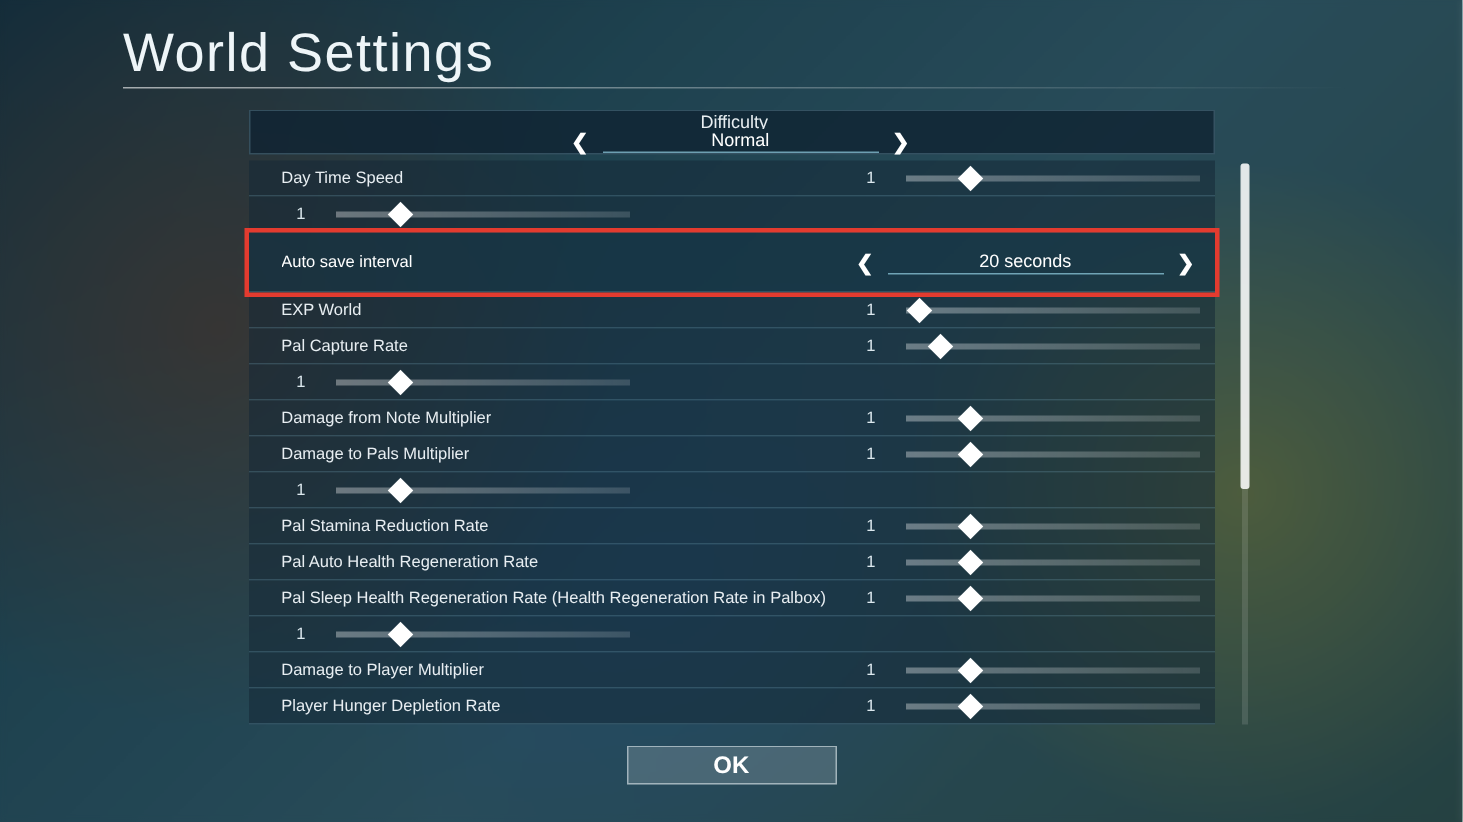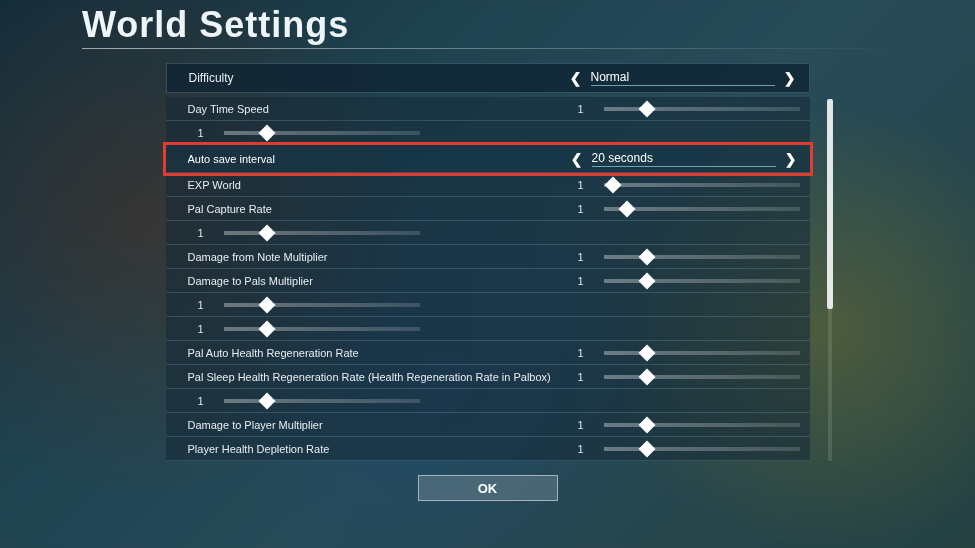--- a/index.html
+++ b/index.html
@@ -14,23 +14,23 @@
     color: #e8eef2;
   }
   body::before {
     content:""; position:absolute; inset:0;
     background: rgba(10,20,30,.35);
     backdrop-filter: blur(2px);
   }
   .title {
     position: relative;
     font-size: 36px;
-    font-weight: 700;
+    font-weight: 400;
     letter-spacing: 1px;
-    padding: 4px 0 6px 82px;
+    padding: 14px 0 6px 82px;
     color: #eef5f8;
   }
   .title::after {
     content:""; display:block; height:1px;
     background: linear-gradient(to right, rgba(255,255,255,.6), rgba(255,255,255,0));
     margin-top: 2px; width: 820px;
   }
   .panel {
     position: relative;
     margin: 8px auto 0;
@@ -43,20 +43,21 @@
     font-size: 11px;
     border-bottom: 1px solid rgba(120,170,190,.25);
     background: rgba(20,40,55,.55);
   }
   .row.header {
     height: 30px;
     background: rgba(15,35,50,.8);
     border: 1px solid rgba(150,200,220,.25);
     font-size: 12px;
     margin-bottom: 4px;
+    flex-direction: column;
   }
   .row .label { flex: 1 1 auto; white-space: nowrap; overflow: hidden; text-overflow: ellipsis; padding-right: 8px; }
   .row .num   { width: 26px; text-align: center; color: #dce8ee; font-size: 11px; }
   .row .slider {
     width: 196px; height: 4px; margin-left: 10px;
     background: linear-gradient(to right, rgba(255,255,255,.35), rgba(255,255,255,.15));
     position: relative;
   }
   .row .slider .thumb {
     position: absolute; top: 50%; width: 12px; height: 12px;
@@ -64,49 +65,49 @@
   }
   .selector {
     display: flex; align-items: center; gap: 6px;
     width: 232px; justify-content: flex-end;
   }
   .selector .chev {
     width: 18px; text-align: center; font-size: 14px; font-weight: 700;
     color: #fff; cursor: pointer; user-select: none;
   }
   .selector .valbox {
-    flex: 1; text-align: left; font-size: 12px;
+    flex: 1; text-align: center; font-size: 12px;
     border-bottom: 1px solid rgba(150,210,230,.7);
     padding-bottom: 1px;
     color: #fff;
   }
   .row.highlight {
     outline: 3px solid #e33b2f;
     outline-offset: 0;
     background: rgba(20,50,65,.75);
-    height: 28px;
+    height: 40px;
     position: relative; z-index: 2;
   }
   .row.highlight .label { color: #fff; }
   .scroll-track {
     position: absolute; right: -22px; top: 36px; bottom: 0;
     width: 4px; background: rgba(255,255,255,.12);
   }
   .scroll-thumb {
     position: absolute; left: -1px; width: 6px; top: 0; height: 58%;
     background: rgba(255,255,255,.85); border-radius: 2px;
   }
   .ok-wrap {
     position: relative; text-align: center; margin-top: 14px;
   }
   .ok-btn {
     display: inline-block; width: 140px; height: 26px; line-height: 26px;
     background: rgba(140,160,170,.35);
     border: 1px solid rgba(220,230,235,.6);
-    font-size: 13px; font-weight: 600; color: #fff;
+    font-size: 16px; font-weight: 600; color: #fff;
     cursor: pointer;
   }
 </style>
 </head>
 <body>
 
 <div class="title">World Settings</div>
 
 <div class="panel">
 
@@ -175,20 +176,21 @@
           <div class="thumb" style="left: 22%;"></div>
         </div>
       </div>
       <div class="row">
         <span class="num">1</span>
         <div class="slider">
           <div class="thumb" style="left: 22%;"></div>
         </div>
       </div>
       <div class="row">
+        <span class="label">Pal Stamina Reduction Rate</span>
         <span class="num">1</span>
         <div class="slider">
           <div class="thumb" style="left: 22%;"></div>
         </div>
       </div>
       <div class="row">
         <span class="label">Pal Auto Health Regeneration Rate</span>
         <span class="num">1</span>
         <div class="slider">
           <div class="thumb" style="left: 22%;"></div>
@@ -208,21 +210,21 @@
         </div>
       </div>
       <div class="row">
         <span class="label">Damage to Player Multiplier</span>
         <span class="num">1</span>
         <div class="slider">
           <div class="thumb" style="left: 22%;"></div>
         </div>
       </div>
       <div class="row">
-        <span class="label">Player Health Depletion Rate</span>
+        <span class="label">Player Hunger Depletion Rate</span>
         <span class="num">1</span>
         <div class="slider">
           <div class="thumb" style="left: 22%;"></div>
         </div>
       </div>
     </div>
 
   <div class="scroll-track">
     <div class="scroll-thumb"></div>
   </div>

